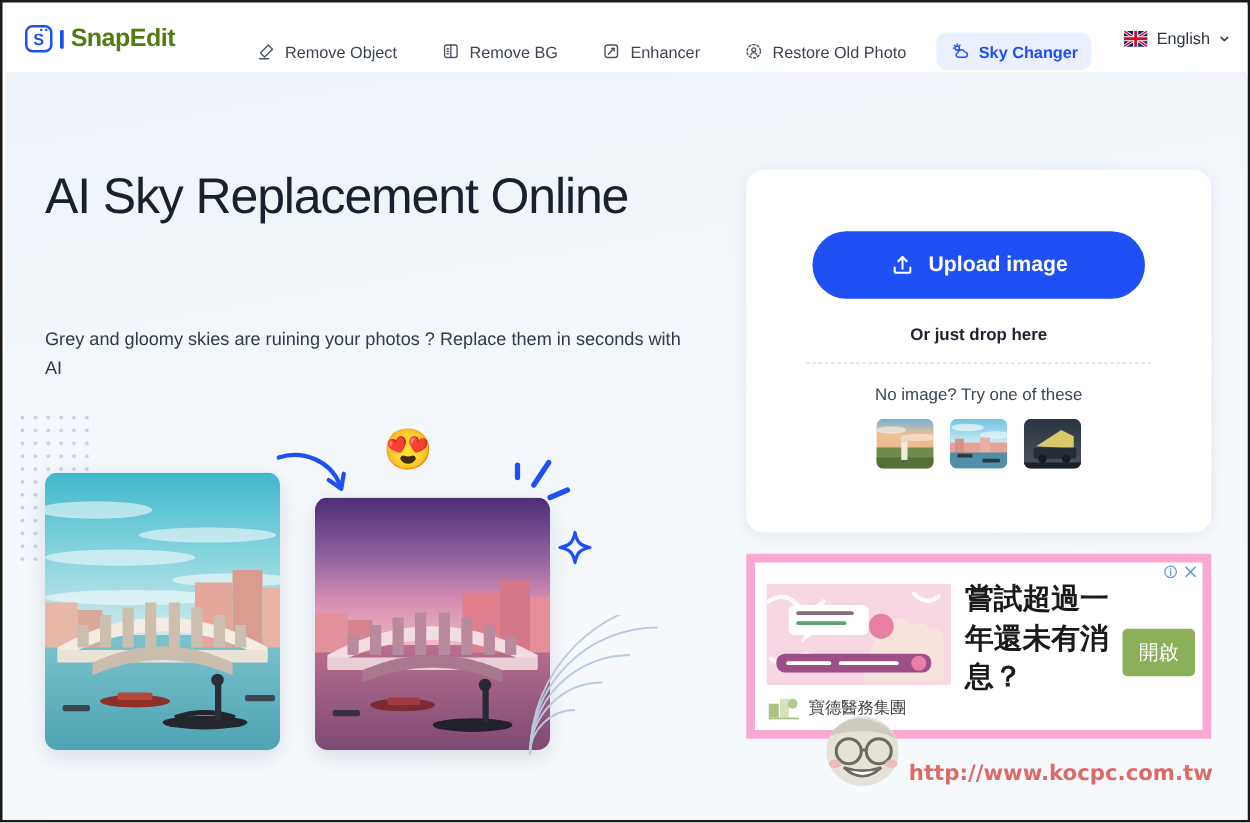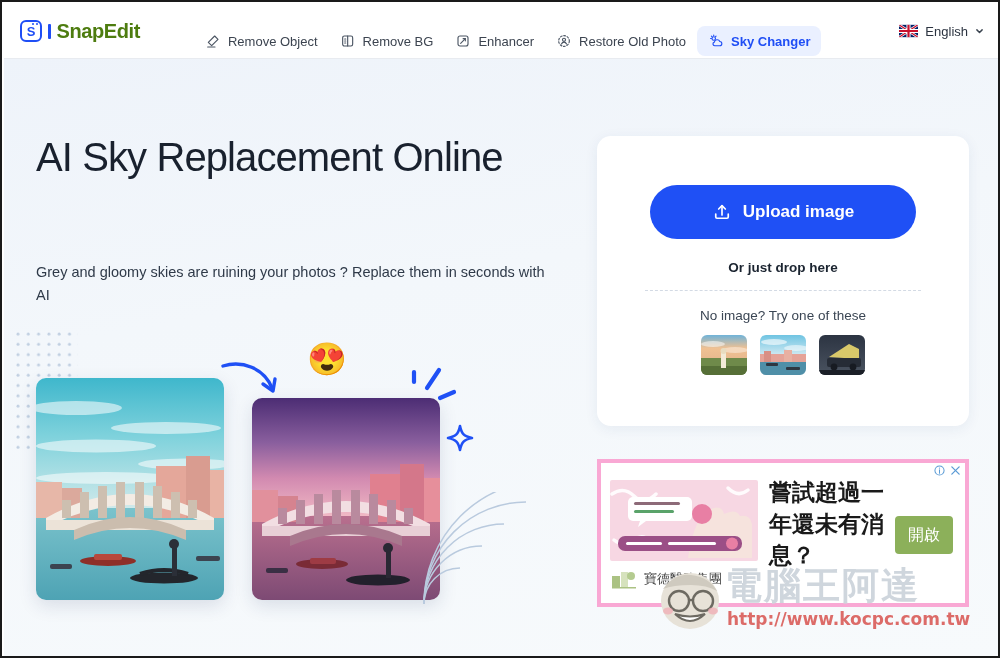--- a/index.html
+++ b/index.html
@@ -31,21 +31,21 @@
     width: 22px; height: 22px; border: 2.2px solid #1f4ef5;
     border-radius: 6px; position: relative;
     display: flex; align-items: center; justify-content: center;
     font-size: 13px; font-weight: bold; color: #1f4ef5; line-height: 1;
   }
   .logo-mark .dots { position: absolute; top: 1px; right: 2.5px; display: flex; gap: 1.5px; }
   .logo-mark .dots i { width: 2px; height: 2px; background: #1f4ef5; border-radius: 50%; display: block; }
   .logo-text { font-size: 20px; font-weight: bold; color: #4d7c0f; letter-spacing: -0.4px; }
   .logo-bar { width: 2.5px; height: 15px; background: #1f4ef5; border-radius: 1px; margin: 0 1px; }
 
-  .nav { display: flex; align-items: center; gap: 0; margin-left: 54px; margin-top: 20px; }
+  .nav { display: flex; align-items: center; gap: 13px; margin-left: 54px; margin-top: 20px; }
   .nav-item {
     display: flex; align-items: center; gap: 7px;
     padding: 7px 11px; border-radius: 8px;
     font-size: 13px; color: #3c4450; white-space: nowrap;
     cursor: pointer;
   }
   .nav-item.active { background: #eaf0ff; color: #1f4ef5; font-weight: bold; }
   .nav-icon { width: 16px; height: 16px; display: block; flex: none; }
 
   .lang {
@@ -131,23 +131,22 @@
   .thumb {
     width: 46px; height: 40px; border-radius: 6px; overflow: hidden;
     cursor: pointer; display: block;
   }
   .thumb svg { display: block; width: 100%; height: 100%; }
 
   
   .ad {
     position: absolute; left: 595px; top: 441px;
     width: 372px; height: 148px;
-    background: #ffffff; border: 4px solid #f9a8d4;
+    background: #ffffff; border: 7px solid #f9a8d4;
     overflow: hidden;
-    margin-top: 16px;
   }
   .ad-ctrls {
     position: absolute; right: 4px; top: 2px;
     display: flex; align-items: center; gap: 5px;
     color: #5b9bd5;
   }
   .ad-ctrls svg { width: 11px; height: 11px; display: block; cursor: pointer; }
   .ad-img {
     position: absolute; left: 9px; top: 17px;
     width: 148px; height: 81px; border-radius: 2px; overflow: hidden;
@@ -552,17 +551,16 @@
     <svg class="wm-face" viewBox="0 0 66 62">
       <ellipse cx="33" cy="30" rx="29" ry="28" fill="#e7e2d8"></ellipse>
       <path d="M6 18 q12 -16 28 -14 q18 2 26 16 q-10 -6 -26 -6 q-18 0 -28 4z" fill="#cfcabf"></path>
       <circle cx="22" cy="30" r="10" fill="none" stroke="#6d6a62" stroke-width="2.4"></circle>
       <circle cx="46" cy="30" r="10" fill="none" stroke="#6d6a62" stroke-width="2.4"></circle>
       <line x1="32" y1="29" x2="36" y2="29" stroke="#6d6a62" stroke-width="2.4"></line>
       <path d="M18 43 q15 14 30 0 q-15 5 -30 0z" fill="#ffffff" stroke="#6d6a62" stroke-width="2"></path>
       <ellipse cx="11" cy="40" rx="5" ry="3.4" fill="#f0b0b8" opacity=".8"></ellipse>
       <ellipse cx="56" cy="40" rx="5" ry="3.4" fill="#f0b0b8" opacity=".8"></ellipse>
     </svg>
-    <div class="wm-cn">電腦王阿達</div>
     <div class="wm-url">http://www.kocpc.com.tw</div>
   </div>
 
 </div>
 
 </body></html>

